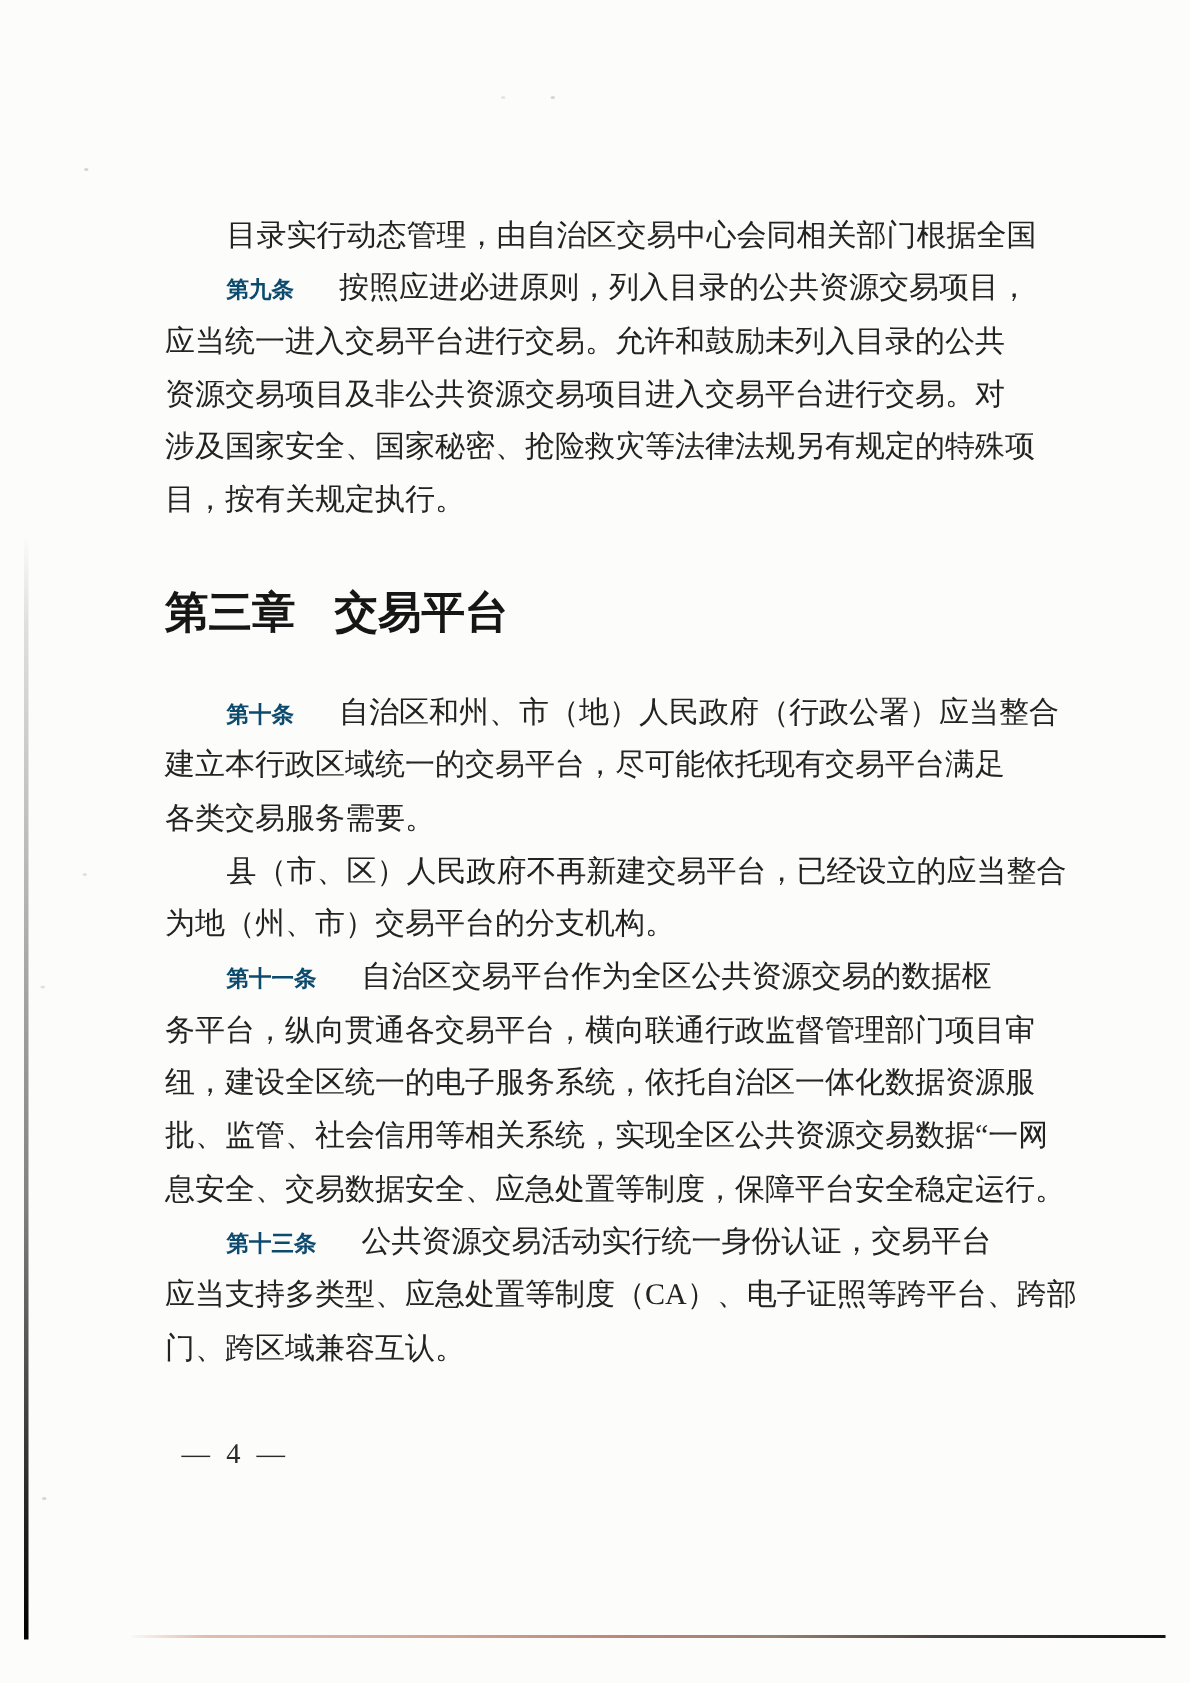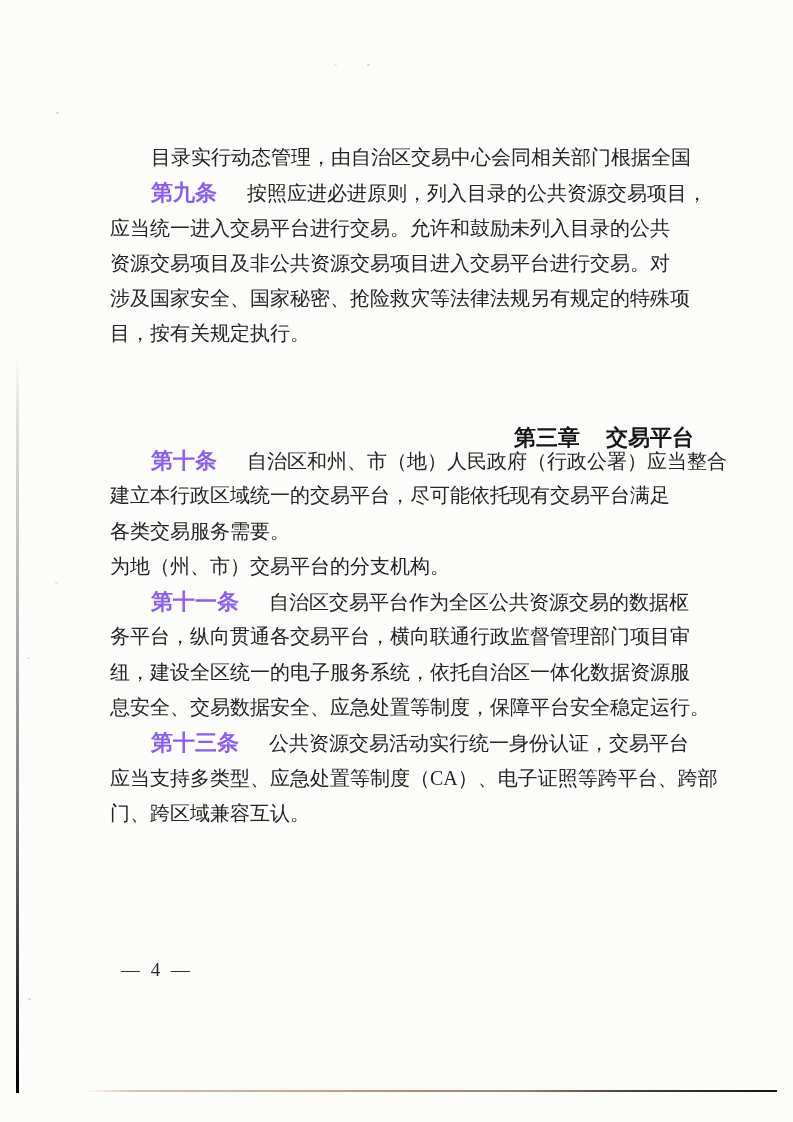--- a/index.html
+++ b/index.html
@@ -5,38 +5,38 @@
   html, body { margin: 0; padding: 0; }
   body {
     width: 793px; height: 1122px; position: relative; overflow: hidden;
     background: #fcfcfb; color: #232323;
     font-family: "Liberation Serif", serif;
   }
   .page { position: absolute; inset: 0; }
 
   .textcol { position: absolute; left: 110px; width: 584px; }
   .block1 { top: 140px; }
-  .block2 { top: 443px; }
+  .block2 { top: 458px; }
 
   .line {
     height: 35.3px; line-height: 35.3px; font-size: 20px;
     white-space: nowrap; letter-spacing: 0;
   }
   .indent { padding-left: 41px; }
 
   .art {
     font-family: "Liberation Sans", sans-serif; font-weight: 700;
-    color: #8b5cf6; margin-right: 30px; font-size: 22px;
+    color: #0c4a6e; margin-right: 30px; font-size: 15px;
   }
 
   .chapter {
-    position: absolute; left: 110px; top: 419px; width: 584px; height: 38px;
-    line-height: 38px; text-align: right;
+    position: absolute; left: 110px; top: 390px; width: 584px; height: 38px;
+    line-height: 38px; text-align: left;
     font-family: "Liberation Sans", sans-serif; font-weight: 700;
-    font-size: 22px; color: #161616;
+    font-size: 29px; color: #161616;
   }
   .chapter .gap { display: inline-block; width: 26px; }
 
   .pagenum {
     position: absolute; left: 121px; top: 958px; height: 24px; line-height: 24px;
     font-size: 19px; letter-spacing: 3px; color: #2a2a2a;
   }
 
   
   .v-edge {
@@ -102,31 +102,37 @@
   <div class="textcol block2">
     <div class="line indent">
       <span class="art">第十条</span><span>自治区和州、市（地）人民政府（行政公署）应当整合</span>
     </div>
     <div class="line">
       <span>建立本行政区域统一的交易平台，尽可能依托现有交易平台满足</span>
     </div>
     <div class="line">
       <span>各类交易服务需要。</span>
     </div>
+    <div class="line indent">
+      <span>县（市、区）人民政府不再新建交易平台，已经设立的应当整合</span>
+    </div>
     <div class="line">
       <span>为地（州、市）交易平台的分支机构。</span>
     </div>
     <div class="line indent">
       <span class="art">第十一条</span><span>自治区交易平台作为全区公共资源交易的数据枢</span>
     </div>
     <div class="line">
       <span>务平台，纵向贯通各交易平台，横向联通行政监督管理部门项目审</span>
     </div>
     <div class="line">
       <span>纽，建设全区统一的电子服务系统，依托自治区一体化数据资源服</span>
+    </div>
+    <div class="line">
+      <span>批、监管、社会信用等相关系统，实现全区公共资源交易数据“一网</span>
     </div>
     <div class="line">
       <span>息安全、交易数据安全、应急处置等制度，保障平台安全稳定运行。</span>
     </div>
     <div class="line indent">
       <span class="art">第十三条</span><span>公共资源交易活动实行统一身份认证，交易平台</span>
     </div>
     <div class="line">
       <span>应当支持多类型、应急处置等制度（CA）、电子证照等跨平台、跨部</span>
     </div>

